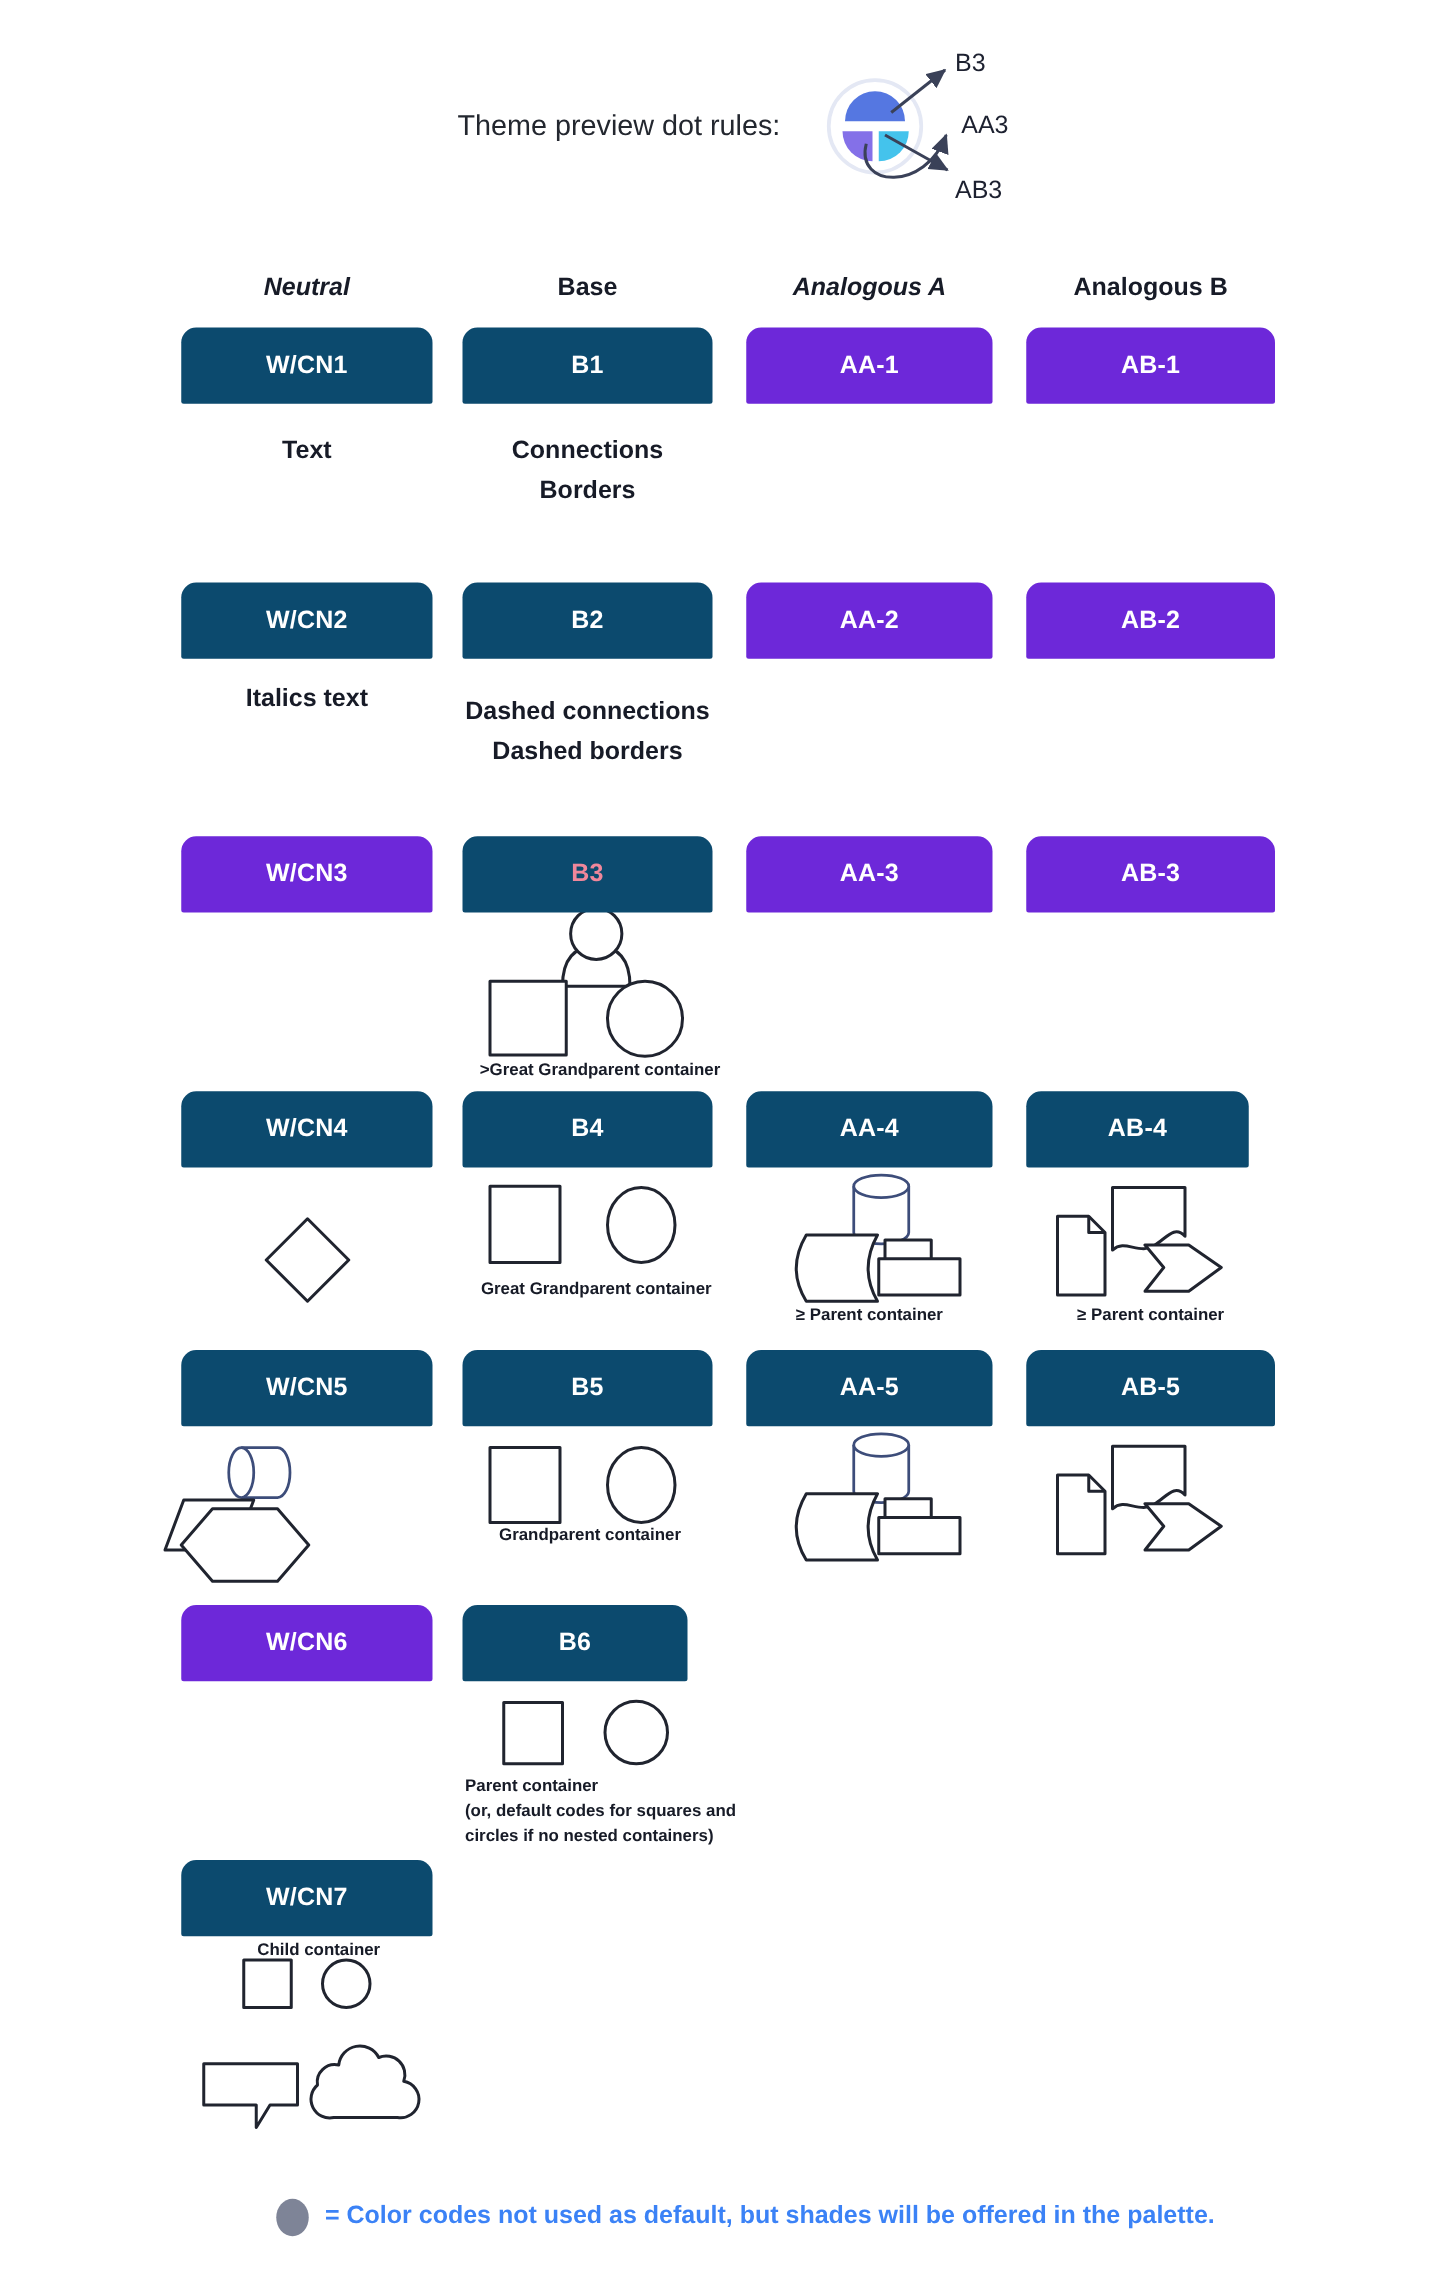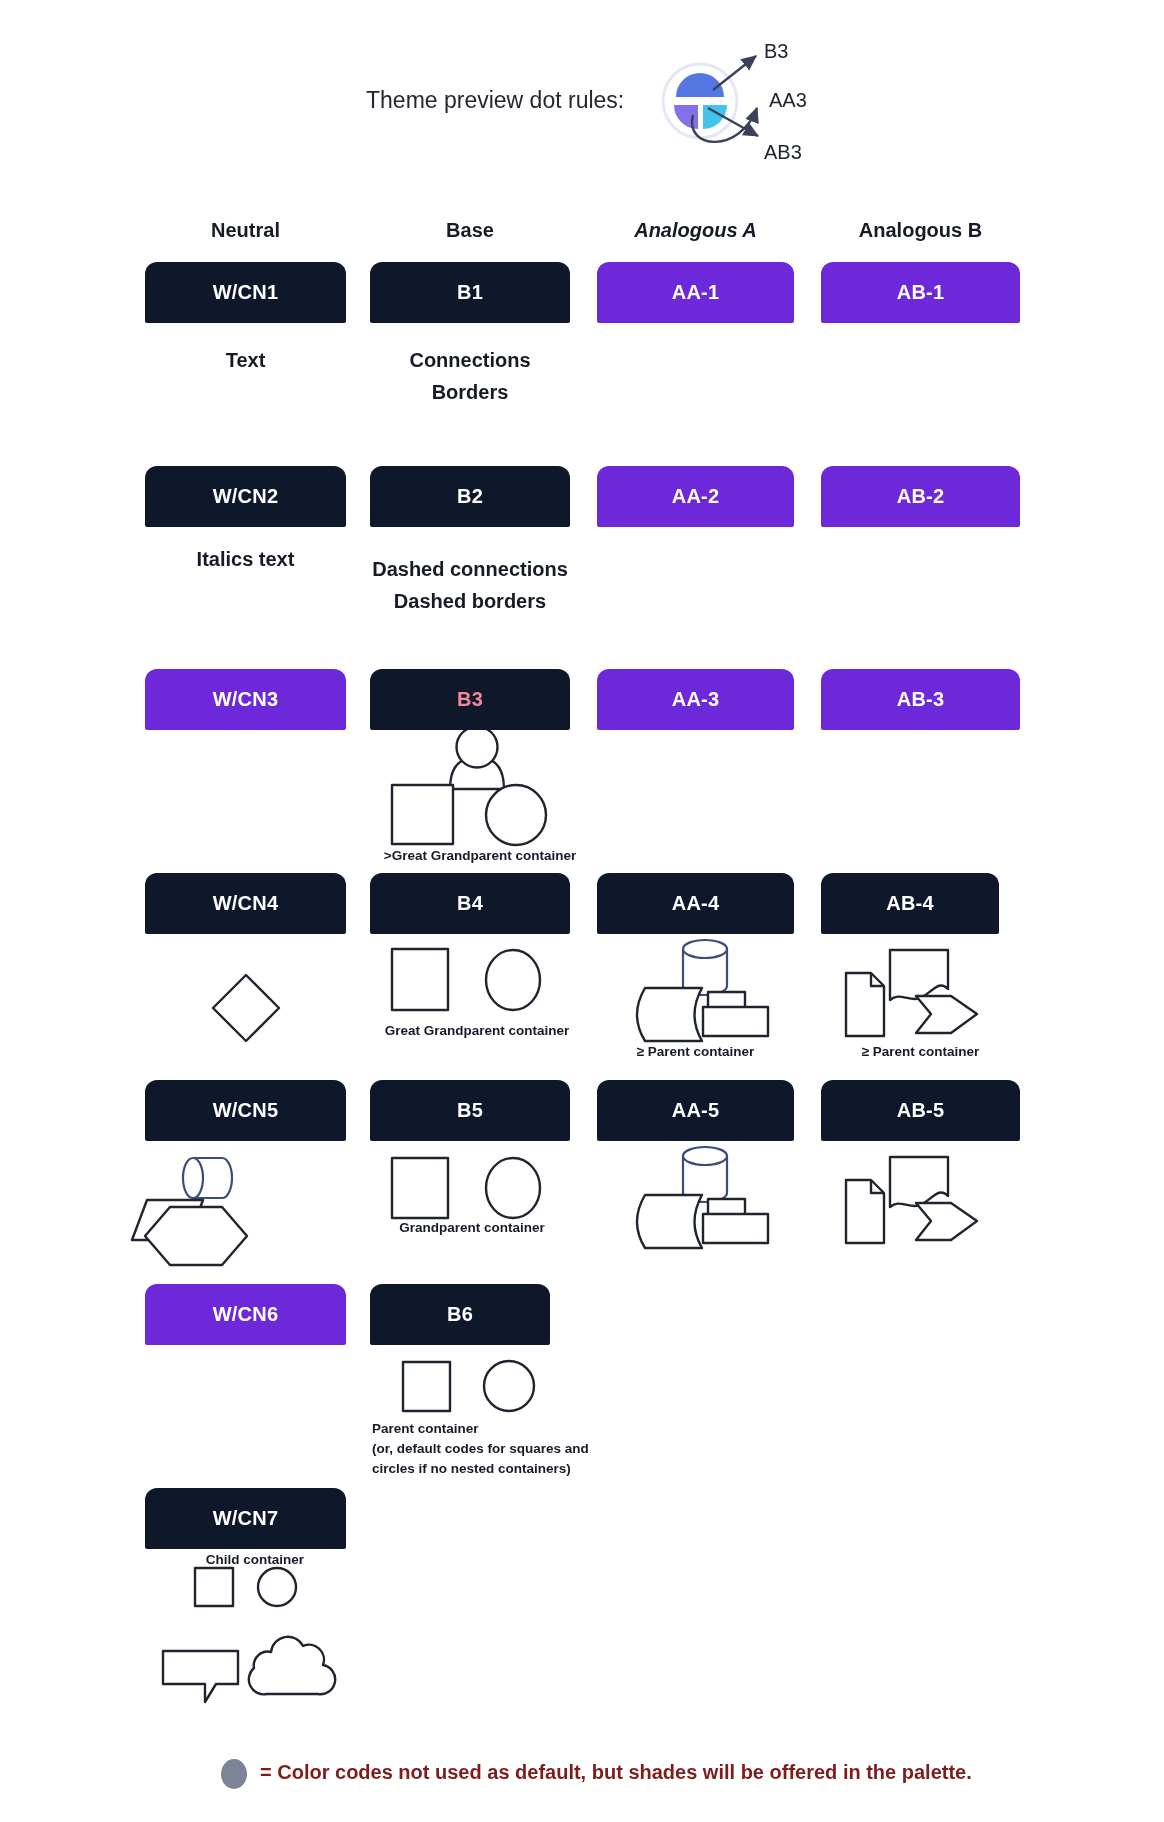--- a/index.html
+++ b/index.html
@@ -8,27 +8,27 @@
     font-family:"Liberation Sans",sans-serif;color:#1b2030;
   }
   .title{position:absolute;font-size:23px;font-weight:500;color:#23272f;white-space:nowrap;}
   .toplabel{position:absolute;font-size:20px;font-weight:500;color:#1d2130;white-space:nowrap;}
   .col-header{position:absolute;text-align:center;font-size:20px;font-weight:700;color:#171b27;}
   .pill{
     position:absolute;height:61px;border-radius:12px 12px 2px 2px;
     display:flex;align-items:center;justify-content:center;
     color:#ffffff;font-size:20px;font-weight:700;letter-spacing:.2px;
   }
-  .pill.dark{background:#0f172a;}
+  .pill.dark{background:#0c4a6e;}
   .pill.gray{background:#6d28d9;}
   .pill.pink{color:#f0879b;}
   .note-lg{position:absolute;text-align:center;font-size:20px;font-weight:700;line-height:32px;color:#171b27;}
   .note-sm{position:absolute;font-size:13.5px;font-weight:700;color:#171b27;line-height:20px;white-space:nowrap;}
   .center{text-align:center;}
-  .footer-text{position:absolute;font-size:20px;font-weight:700;color:#7f1d1d;white-space:nowrap;}
+  .footer-text{position:absolute;font-size:20px;font-weight:700;color:#3b82f6;white-space:nowrap;}
   svg.shapes{position:absolute;left:0;top:0;}
   .ol{fill:#ffffff;stroke:#20242f;stroke-width:2.4;stroke-linejoin:round;}
   .ol-blue{fill:#ffffff;stroke:#3d4d7a;stroke-width:2.2;stroke-linejoin:round;}
   .ln{fill:none;stroke:#20242f;stroke-width:2.4;stroke-linejoin:round;}
   .arrow{fill:none;stroke:#3a4158;stroke-width:2.4;}
 </style>
 </head>
 <body>
 
 <div class="canvas">
@@ -123,21 +123,21 @@
       <path class="ol" d="M 267 1694 A 15 15 0 0 1 254 1668 A 14 14 0 0 1 271 1652 A 17 17 0 0 1 303 1646 A 15 15 0 0 1 323 1665 A 14 14 0 0 1 318 1694 Z"></path>
     </g>
 
     <ellipse cx="234" cy="1774" rx="13" ry="15" fill="#7e8497"></ellipse>
   </svg>
 
   <div class="toplabel" style="left:764px;top:40px;">B3</div>
   <div class="toplabel" style="left:769px;top:89px;">AA3</div>
   <div class="toplabel" style="left:764px;top:129px;margin-top:12px;">AB3</div>
 
-  <div class="col-header" style="left:145px;top:219px;width:201px;">Neutral</div>
+  <div class="col-header" style="left:145px;top:219px;width:201px;font-style:italic;">Neutral</div>
   <div class="col-header" style="left:370px;top:219px;width:200px;">Base</div>
   <div class="col-header" style="left:597px;top:219px;width:197px;font-style:italic;">Analogous A</div>
   <div class="col-header" style="left:821px;top:219px;width:199px;">Analogous B</div>
 
   <div class="pill dark" style="left:145px;top:262px;width:201px;">W/CN1</div>
   <div class="pill dark" style="left:370px;top:262px;width:200px;">B1</div>
   <div class="pill gray" style="left:597px;top:262px;width:197px;">AA-1</div>
   <div class="pill gray" style="left:821px;top:262px;width:199px;">AB-1</div>
 
   <div class="note-lg" style="left:145px;top:344px;width:201px;">Text</div>

